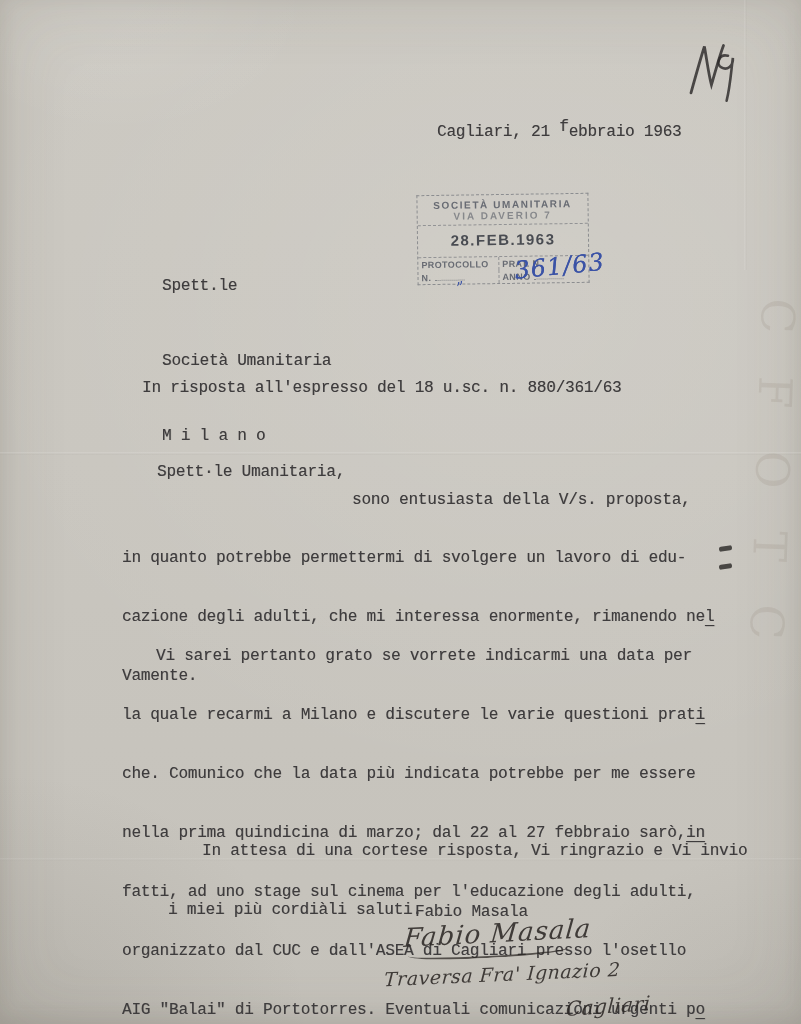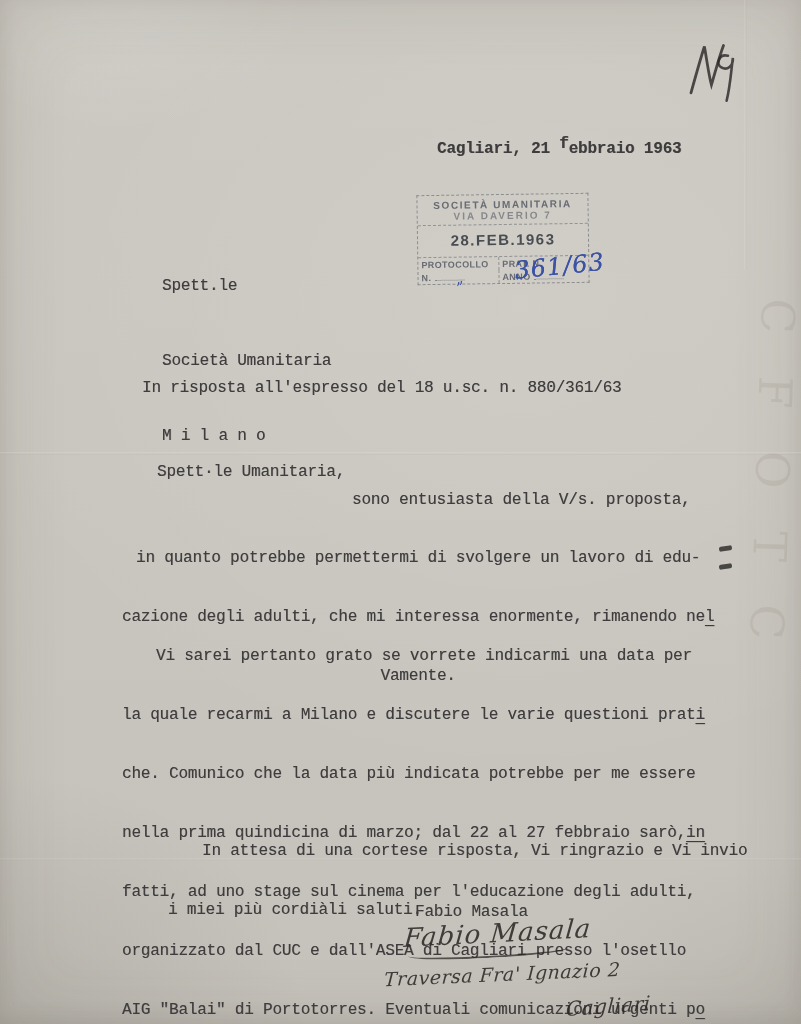--- a/index.html
+++ b/index.html
@@ -82,21 +82,21 @@
   <div class="crease-v" style="left:744px; height:270px;"></div>
   <div class="ghost">C F O T C</div>
   <div class="margin-dash" style="left:719px; top:546px;"></div>
   <div class="margin-dash" style="left:719px; top:564px;"></div>
 
   <svg class="corner-mark" width="50" height="72" viewBox="0 0 50 72" aria-label="M9">
     <path d="M4 56 C8 38 12 20 15 9 C18 22 21 38 24 47 C27 34 31 16 34 7" stroke="#2c292a" stroke-width="2.8" fill="none" stroke-linecap="round" opacity="0.82"></path>
     <path d="M39 17 C30 15 27 26 33 29 C39 32 45 27 44 19 C43 30 43 46 40 62" stroke="#2c292a" stroke-width="2.6" fill="none" stroke-linecap="round" opacity="0.82"></path>
   </svg>
 
-  <div class="tw" style="left:437px; top:140px;font-weight:bold;"><span>Cagliari, 21 </span><span class="raised">f</span><span>ebbraio 1963</span></div>
+  <div class="tw" style="left:437px; top:123px;"><span>Cagliari, 21 </span><span class="raised">f</span><span>ebbraio 1963</span></div>
 
   <div class="tw" style="left:162px; top:224px; line-height:25px;">
     <div>Spett.le</div>
     <div>Società Umanitaria</div>
     <div class="city-underline">M i l a n o</div>
   </div>
 
   <div class="stamp">
     <div class="stamp-org">
       <div>SOCIETÀ UMANITARIA</div>
@@ -111,21 +111,21 @@
     </div>
     <div class="pen pen-ditto">„</div>
     <div class="pen pen-number">361/63</div>
   </div>
 
   <div class="tw" style="left:142px; top:379px;">In risposta all'espresso del 18 u.sc. n. 880/361/63</div>
 
   <div class="tw" style="left:157px; top:463px;">Spett·le Umanitaria,</div>
   <div class="tw" style="left:352px; top:491px;">sono entusiasta della V/s. proposta,</div>
 
-  <div class="tw para" style="left:122px; top:511px;text-align:center;">
+  <div class="tw para" style="left:122px; top:511px;">
     <div class="line">in quanto potrebbe permettermi di svolgere un lavoro di edu-</div>
     <div class="line"><span>cazione degli adulti, che mi interessa enormente, rimanendo ne</span><span class="u">l</span></div>
     <div class="line">Vamente.</div>
   </div>
 
   <div class="tw para" style="left:122px; top:609px;">
     <div class="line indent">Vi sarei pertanto grato se vorrete indicarmi una data per</div>
     <div class="line"><span>la quale recarmi a Milano e discutere le varie questioni prat</span><span class="u">i</span></div>
     <div class="line">che. Comunico che la data più indicata potrebbe per me essere</div>
     <div class="line"><span>nella prima quindicina di marzo; dal 22 al 27 febbraio sarò,</span><span class="u">in</span></div>

